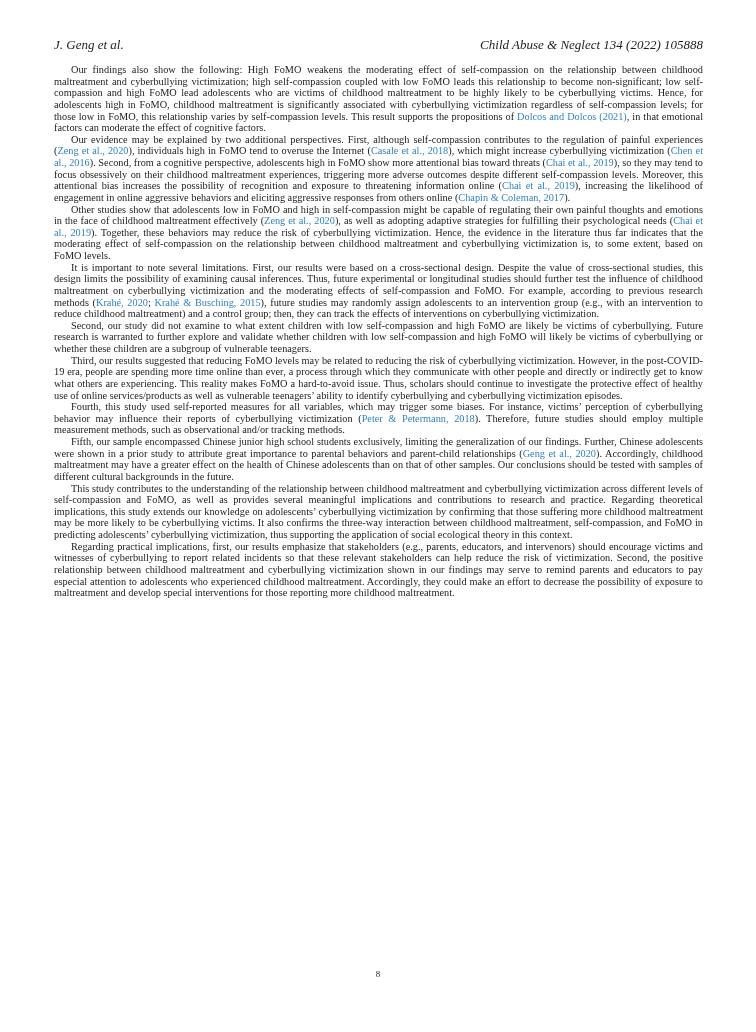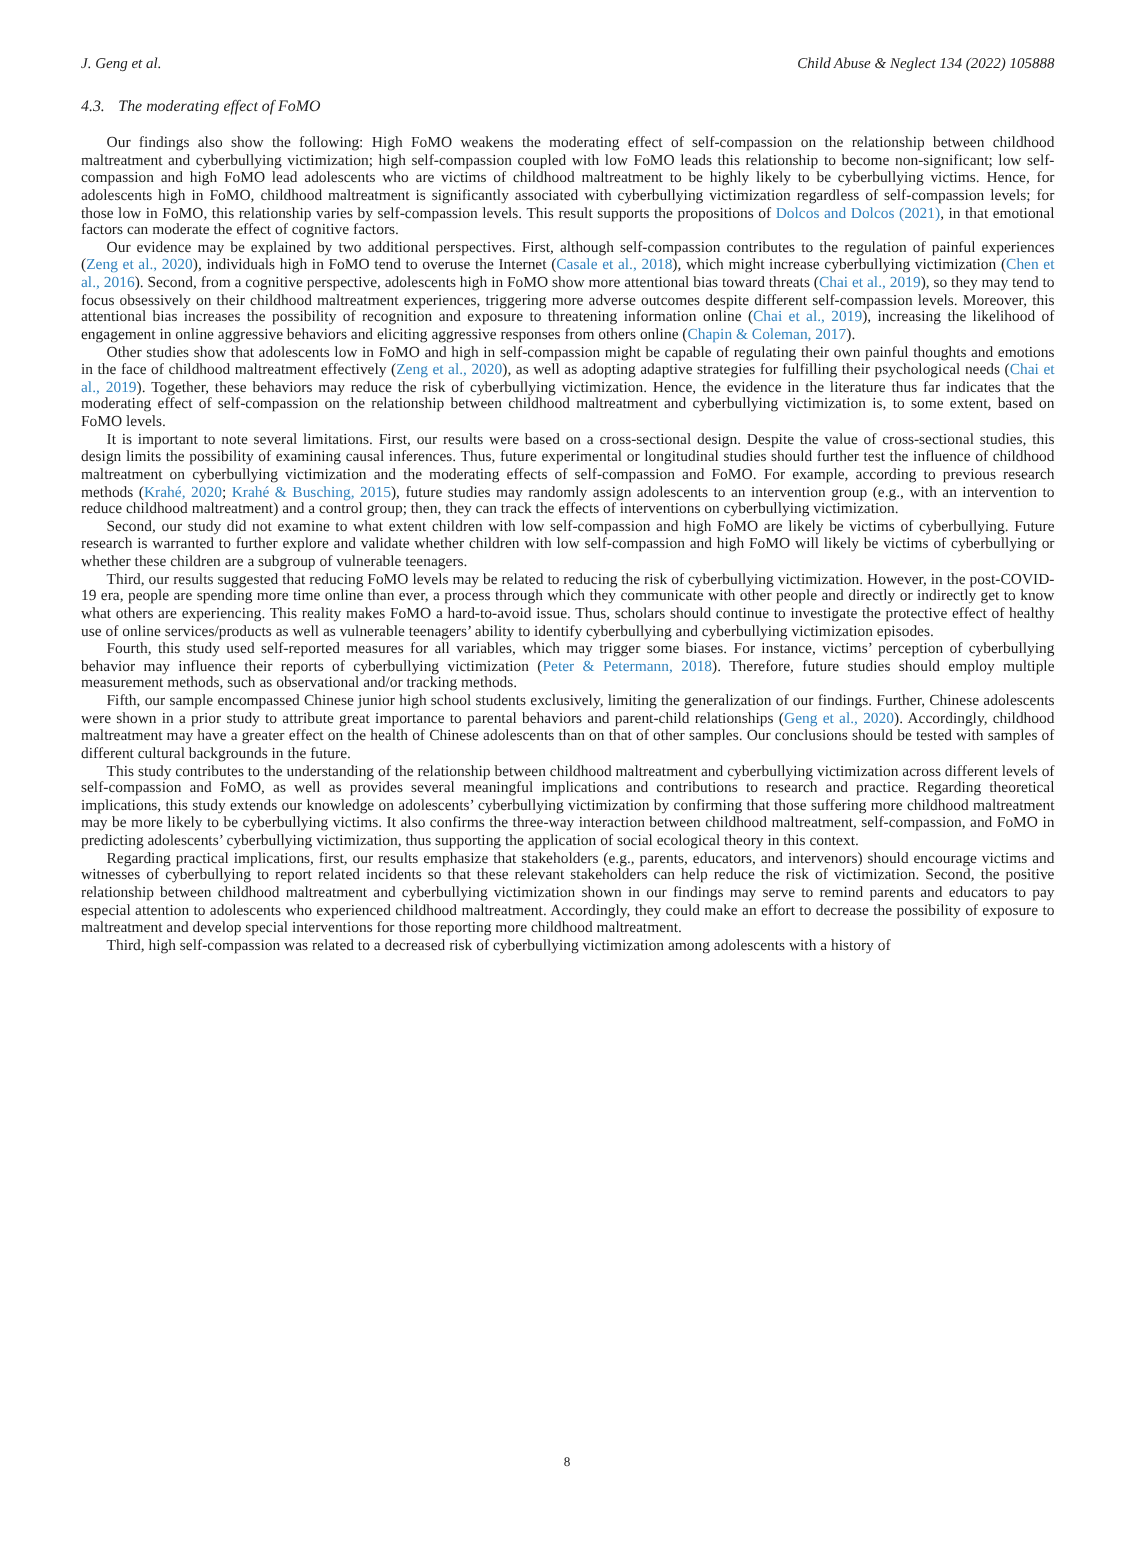--- a/index.html
+++ b/index.html
@@ -18,21 +18,21 @@
     box-sizing: border-box;
   }
   .running-head {
     position: absolute;
     top: 37px;
     left: 54px;
     width: 649px;
     display: flex;
     justify-content: space-between;
     font-style: italic;
-    font-size: 10px;
+    font-size: 13px;
     color: #1c1c1c;
   }
   .article-body {
     position: absolute;
     top: 64px;
     left: 54px;
     width: 649px;
   }
   .section-heading {
     font-size: 10.6px;
@@ -73,31 +73,29 @@
 <body>
 
 <div class="page">
 
   <header class="running-head">
     <span>J. Geng et al.</span>
     <span>Child Abuse &amp; Neglect 134 (2022) 105888</span>
   </header>
 
   <main class="article-body" id="article-body">
-      <h2 class="section-heading"><span class="sec-num">4.3.</span><span>The moderating effect of FoMO</span></h2>
       <p class="paragraph"><span>Our findings also show the following: High FoMO weakens the moderating effect of self-compassion on the relationship between childhood maltreatment and cyberbullying victimization; high self-compassion coupled with low FoMO leads this relationship to become non-significant; low self-compassion and high FoMO lead adolescents who are victims of childhood maltreatment to be highly likely to be cyberbullying victims. Hence, for adolescents high in FoMO, childhood maltreatment is significantly associated with cyberbullying victimization regardless of self-compassion levels; for those low in FoMO, this relationship varies by self-compassion levels. This result supports the propositions of </span><span class="cite">Dolcos and Dolcos (2021)</span><span>, in that emotional factors can moderate the effect of cognitive factors.</span></p>
       <p class="paragraph"><span>Our evidence may be explained by two additional perspectives. First, although self-compassion contributes to the regulation of painful experiences (</span><span class="cite">Zeng et al., 2020</span><span>), individuals high in FoMO tend to overuse the Internet (</span><span class="cite">Casale et al., 2018</span><span>), which might increase cyberbullying victimization (</span><span class="cite">Chen et al., 2016</span><span>). Second, from a cognitive perspective, adolescents high in FoMO show more attentional bias toward threats (</span><span class="cite">Chai et al., 2019</span><span>), so they may tend to focus obsessively on their childhood maltreatment experiences, triggering more adverse outcomes despite different self-compassion levels. Moreover, this attentional bias increases the possibility of recognition and exposure to threatening information online (</span><span class="cite">Chai et al., 2019</span><span>), increasing the likelihood of engagement in online aggressive behaviors and eliciting aggressive responses from others online (</span><span class="cite">Chapin &amp; Coleman, 2017</span><span>).</span></p>
       <p class="paragraph"><span>Other studies show that adolescents low in FoMO and high in self-compassion might be capable of regulating their own painful thoughts and emotions in the face of childhood maltreatment effectively (</span><span class="cite">Zeng et al., 2020</span><span>), as well as adopting adaptive strategies for fulfilling their psychological needs (</span><span class="cite">Chai et al., 2019</span><span>). Together, these behaviors may reduce the risk of cyberbullying victimization. Hence, the evidence in the literature thus far indicates that the moderating effect of self-compassion on the relationship between childhood maltreatment and cyberbullying victimization is, to some extent, based on FoMO levels.</span></p>
       <p class="paragraph"><span>It is important to note several limitations. First, our results were based on a cross-sectional design. Despite the value of cross-sectional studies, this design limits the possibility of examining causal inferences. Thus, future experimental or longitudinal studies should further test the influence of childhood maltreatment on cyberbullying victimization and the moderating effects of self-compassion and FoMO. For example, according to previous research methods (</span><span class="cite">Krahé, 2020</span><span>; </span><span class="cite">Krahé &amp; Busching, 2015</span><span>), future studies may randomly assign adolescents to an intervention group (e.g., with an intervention to reduce childhood maltreatment) and a control group; then, they can track the effects of interventions on cyberbullying victimization.</span></p>
       <p class="paragraph"><span>Second, our study did not examine to what extent children with low self-compassion and high FoMO are likely be victims of cyberbullying. Future research is warranted to further explore and validate whether children with low self-compassion and high FoMO will likely be victims of cyberbullying or whether these children are a subgroup of vulnerable teenagers.</span></p>
       <p class="paragraph"><span>Third, our results suggested that reducing FoMO levels may be related to reducing the risk of cyberbullying victimization. However, in the post-COVID-19 era, people are spending more time online than ever, a process through which they communicate with other people and directly or indirectly get to know what others are experiencing. This reality makes FoMO a hard-to-avoid issue. Thus, scholars should continue to investigate the protective effect of healthy use of online services/products as well as vulnerable teenagers’ ability to identify cyberbullying and cyberbullying victimization episodes.</span></p>
       <p class="paragraph"><span>Fourth, this study used self-reported measures for all variables, which may trigger some biases. For instance, victims’ perception of cyberbullying behavior may influence their reports of cyberbullying victimization (</span><span class="cite">Peter &amp; Petermann, 2018</span><span>). Therefore, future studies should employ multiple measurement methods, such as observational and/or tracking methods.</span></p>
       <p class="paragraph"><span>Fifth, our sample encompassed Chinese junior high school students exclusively, limiting the generalization of our findings. Further, Chinese adolescents were shown in a prior study to attribute great importance to parental behaviors and parent-child relationships (</span><span class="cite">Geng et al., 2020</span><span>). Accordingly, childhood maltreatment may have a greater effect on the health of Chinese adolescents than on that of other samples. Our conclusions should be tested with samples of different cultural backgrounds in the future.</span></p>
       <p class="paragraph"><span>This study contributes to the understanding of the relationship between childhood maltreatment and cyberbullying victimization across different levels of self-compassion and FoMO, as well as provides several meaningful implications and contributions to research and practice. Regarding theoretical implications, this study extends our knowledge on adolescents’ cyberbullying victimization by confirming that those suffering more childhood maltreatment may be more likely to be cyberbullying victims. It also confirms the three-way interaction between childhood maltreatment, self-compassion, and FoMO in predicting adolescents’ cyberbullying victimization, thus supporting the application of social ecological theory in this context.</span></p>
       <p class="paragraph"><span>Regarding practical implications, first, our results emphasize that stakeholders (e.g., parents, educators, and intervenors) should encourage victims and witnesses of cyberbullying to report related incidents so that these relevant stakeholders can help reduce the risk of victimization. Second, the positive relationship between childhood maltreatment and cyberbullying victimization shown in our findings may serve to remind parents and educators to pay especial attention to adolescents who experienced childhood maltreatment. Accordingly, they could make an effort to decrease the possibility of exposure to maltreatment and develop special interventions for those reporting more childhood maltreatment.</span></p>
-      <p class="paragraph"><span>Third, high self-compassion was related to a decreased risk of cyberbullying victimization among adolescents with a history of</span></p>
     </main>
 
   <footer class="page-footer">
     <span>8</span>
   </footer>
 
 </div>
 
 </body></html>

